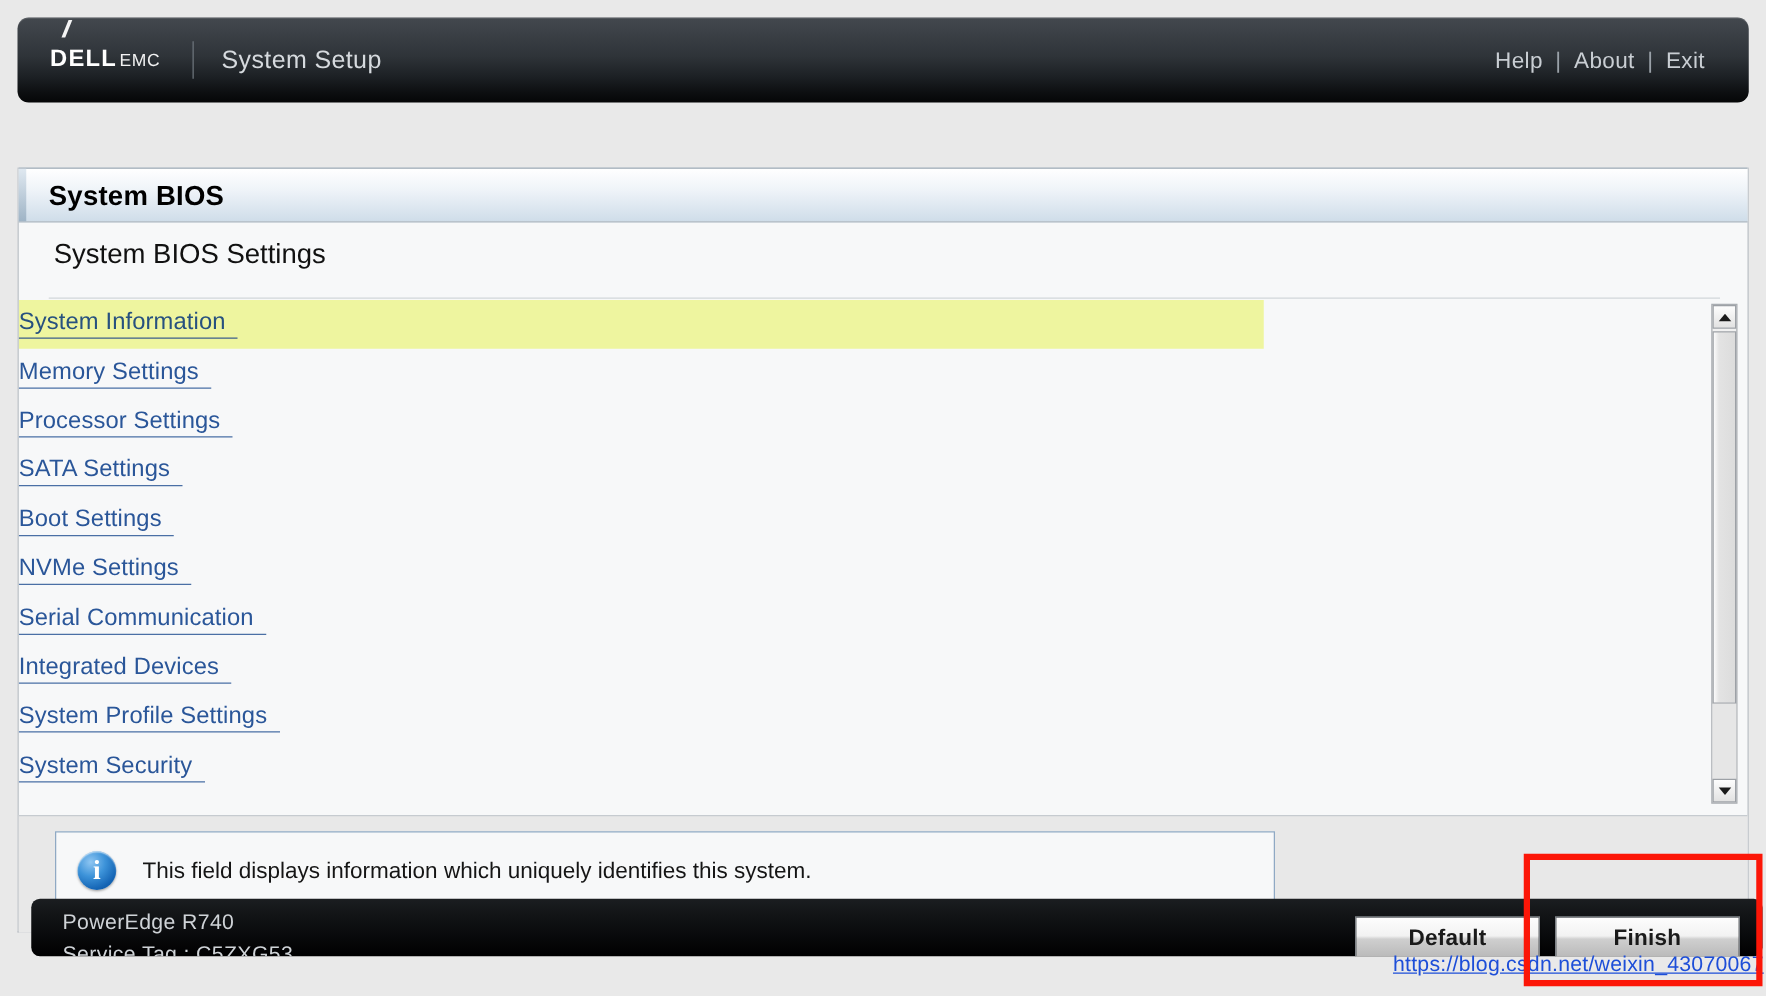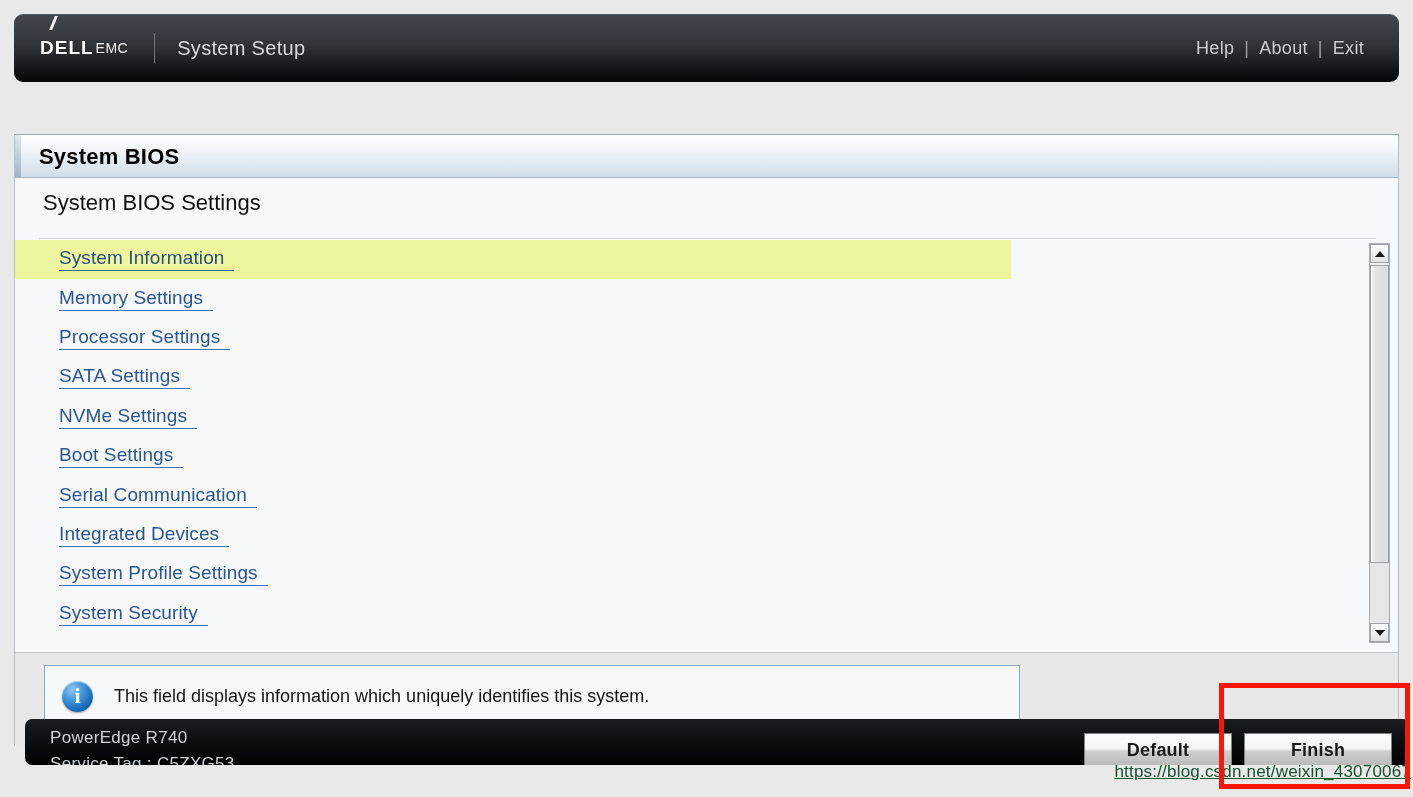--- a/index.html
+++ b/index.html
@@ -164,21 +164,20 @@
     top: 106px;
     width: 1356px;
     height: 396px;
     overflow: hidden;
   }
   .menu-item {
     position: relative;
     height: 39.4px;
     display: flex;
     align-items: center;
-    padding-left: 44px;
     box-sizing: border-box;
   }
   .menu-item.selected {
     background: #eef59f;
     width: 996px;
   }
   .menu-link {
     font-size: 19px;
     color: #2a5699;
     text-decoration: none;
@@ -335,21 +334,21 @@
     box-shadow: 0 1px 1px rgba(0,0,0,0.4);
     padding: 4px;
   }
 
   
   .watermark {
     position: absolute;
     right: 2px;
     top: 762px;
     font-size: 17px;
-    color: #14532d;
+    color: #1d4ed8;
     letter-spacing: 0.2px;
     text-decoration: underline;
     white-space: nowrap;
   }
 
   
   .red-box {
     position: absolute;
     left: 1219px;
     top: 683px;
@@ -401,24 +400,24 @@
       <div class="menu-item">
         <a class="menu-link" href="#">Memory Settings</a>
       </div>
       <div class="menu-item">
         <a class="menu-link" href="#">Processor Settings</a>
       </div>
       <div class="menu-item">
         <a class="menu-link" href="#">SATA Settings</a>
       </div>
       <div class="menu-item">
+        <a class="menu-link" href="#">Boot Settings</a>
+      </div>
+      <div class="menu-item">
         <a class="menu-link" href="#">NVMe Settings</a>
-      </div>
-      <div class="menu-item">
-        <a class="menu-link" href="#">Boot Settings</a>
       </div>
       <div class="menu-item">
         <a class="menu-link" href="#">Serial Communication</a>
       </div>
       <div class="menu-item">
         <a class="menu-link" href="#">Integrated Devices</a>
       </div>
       <div class="menu-item">
         <a class="menu-link" href="#">System Profile Settings</a>
       </div>

